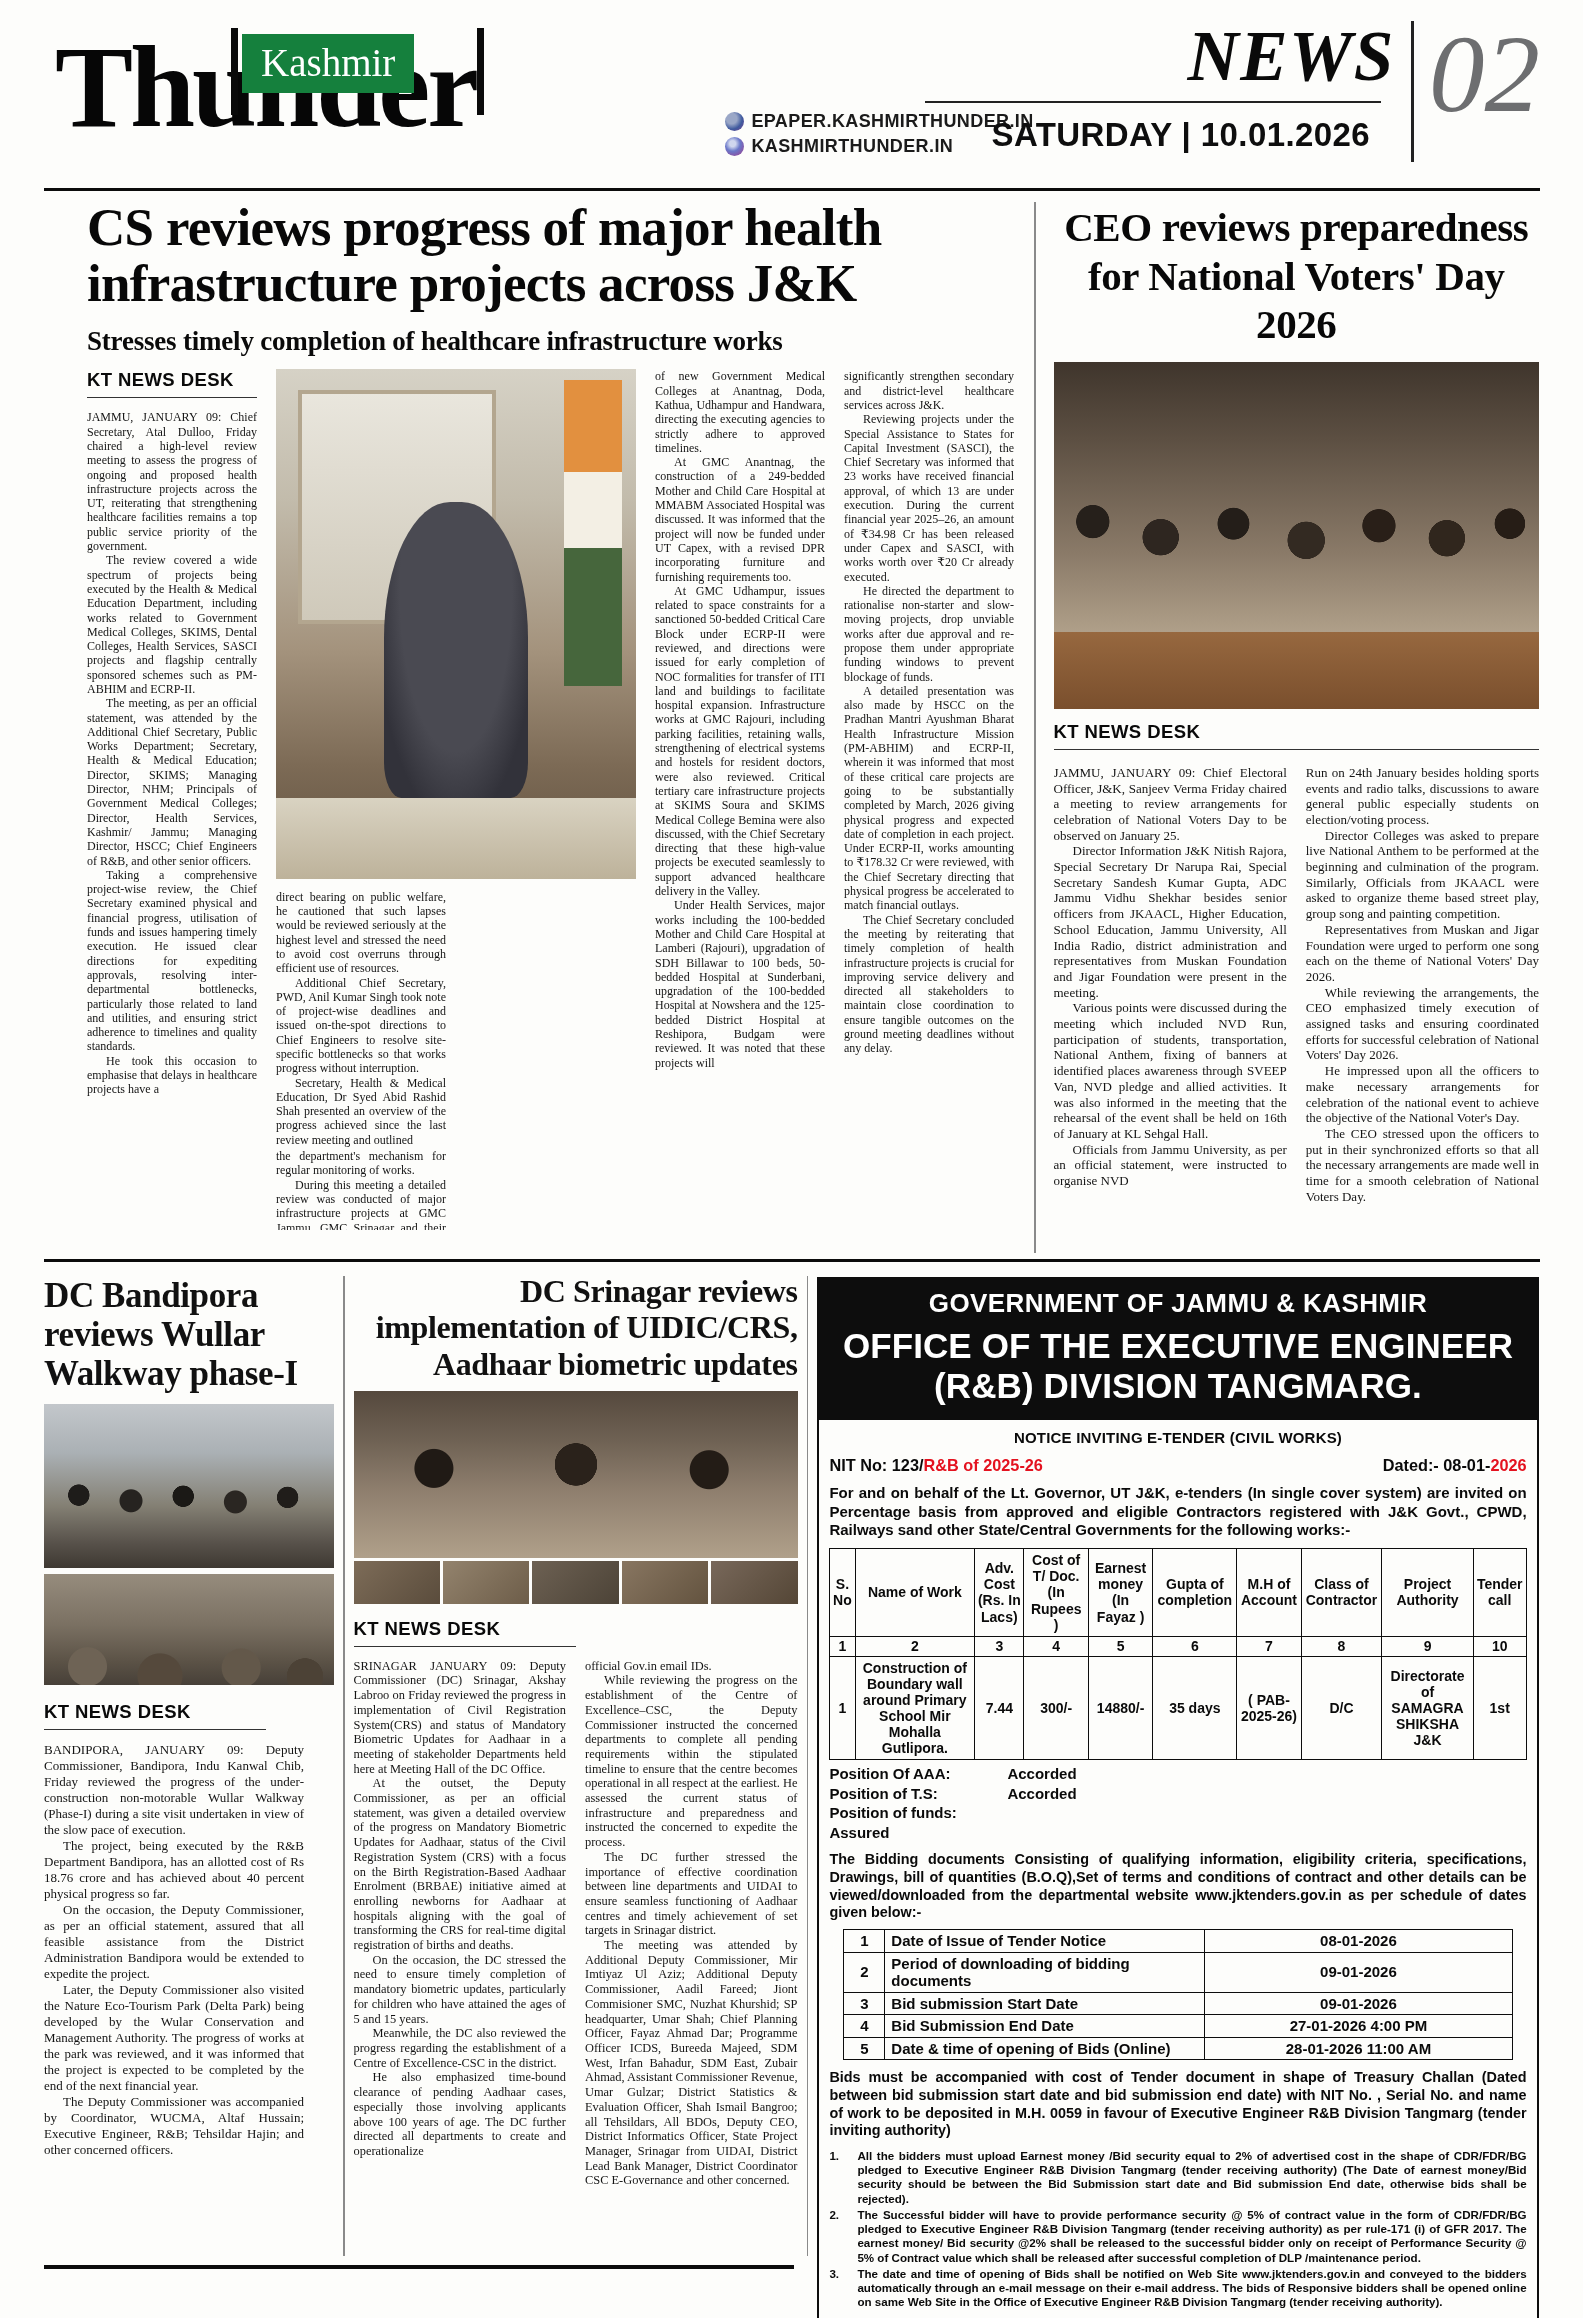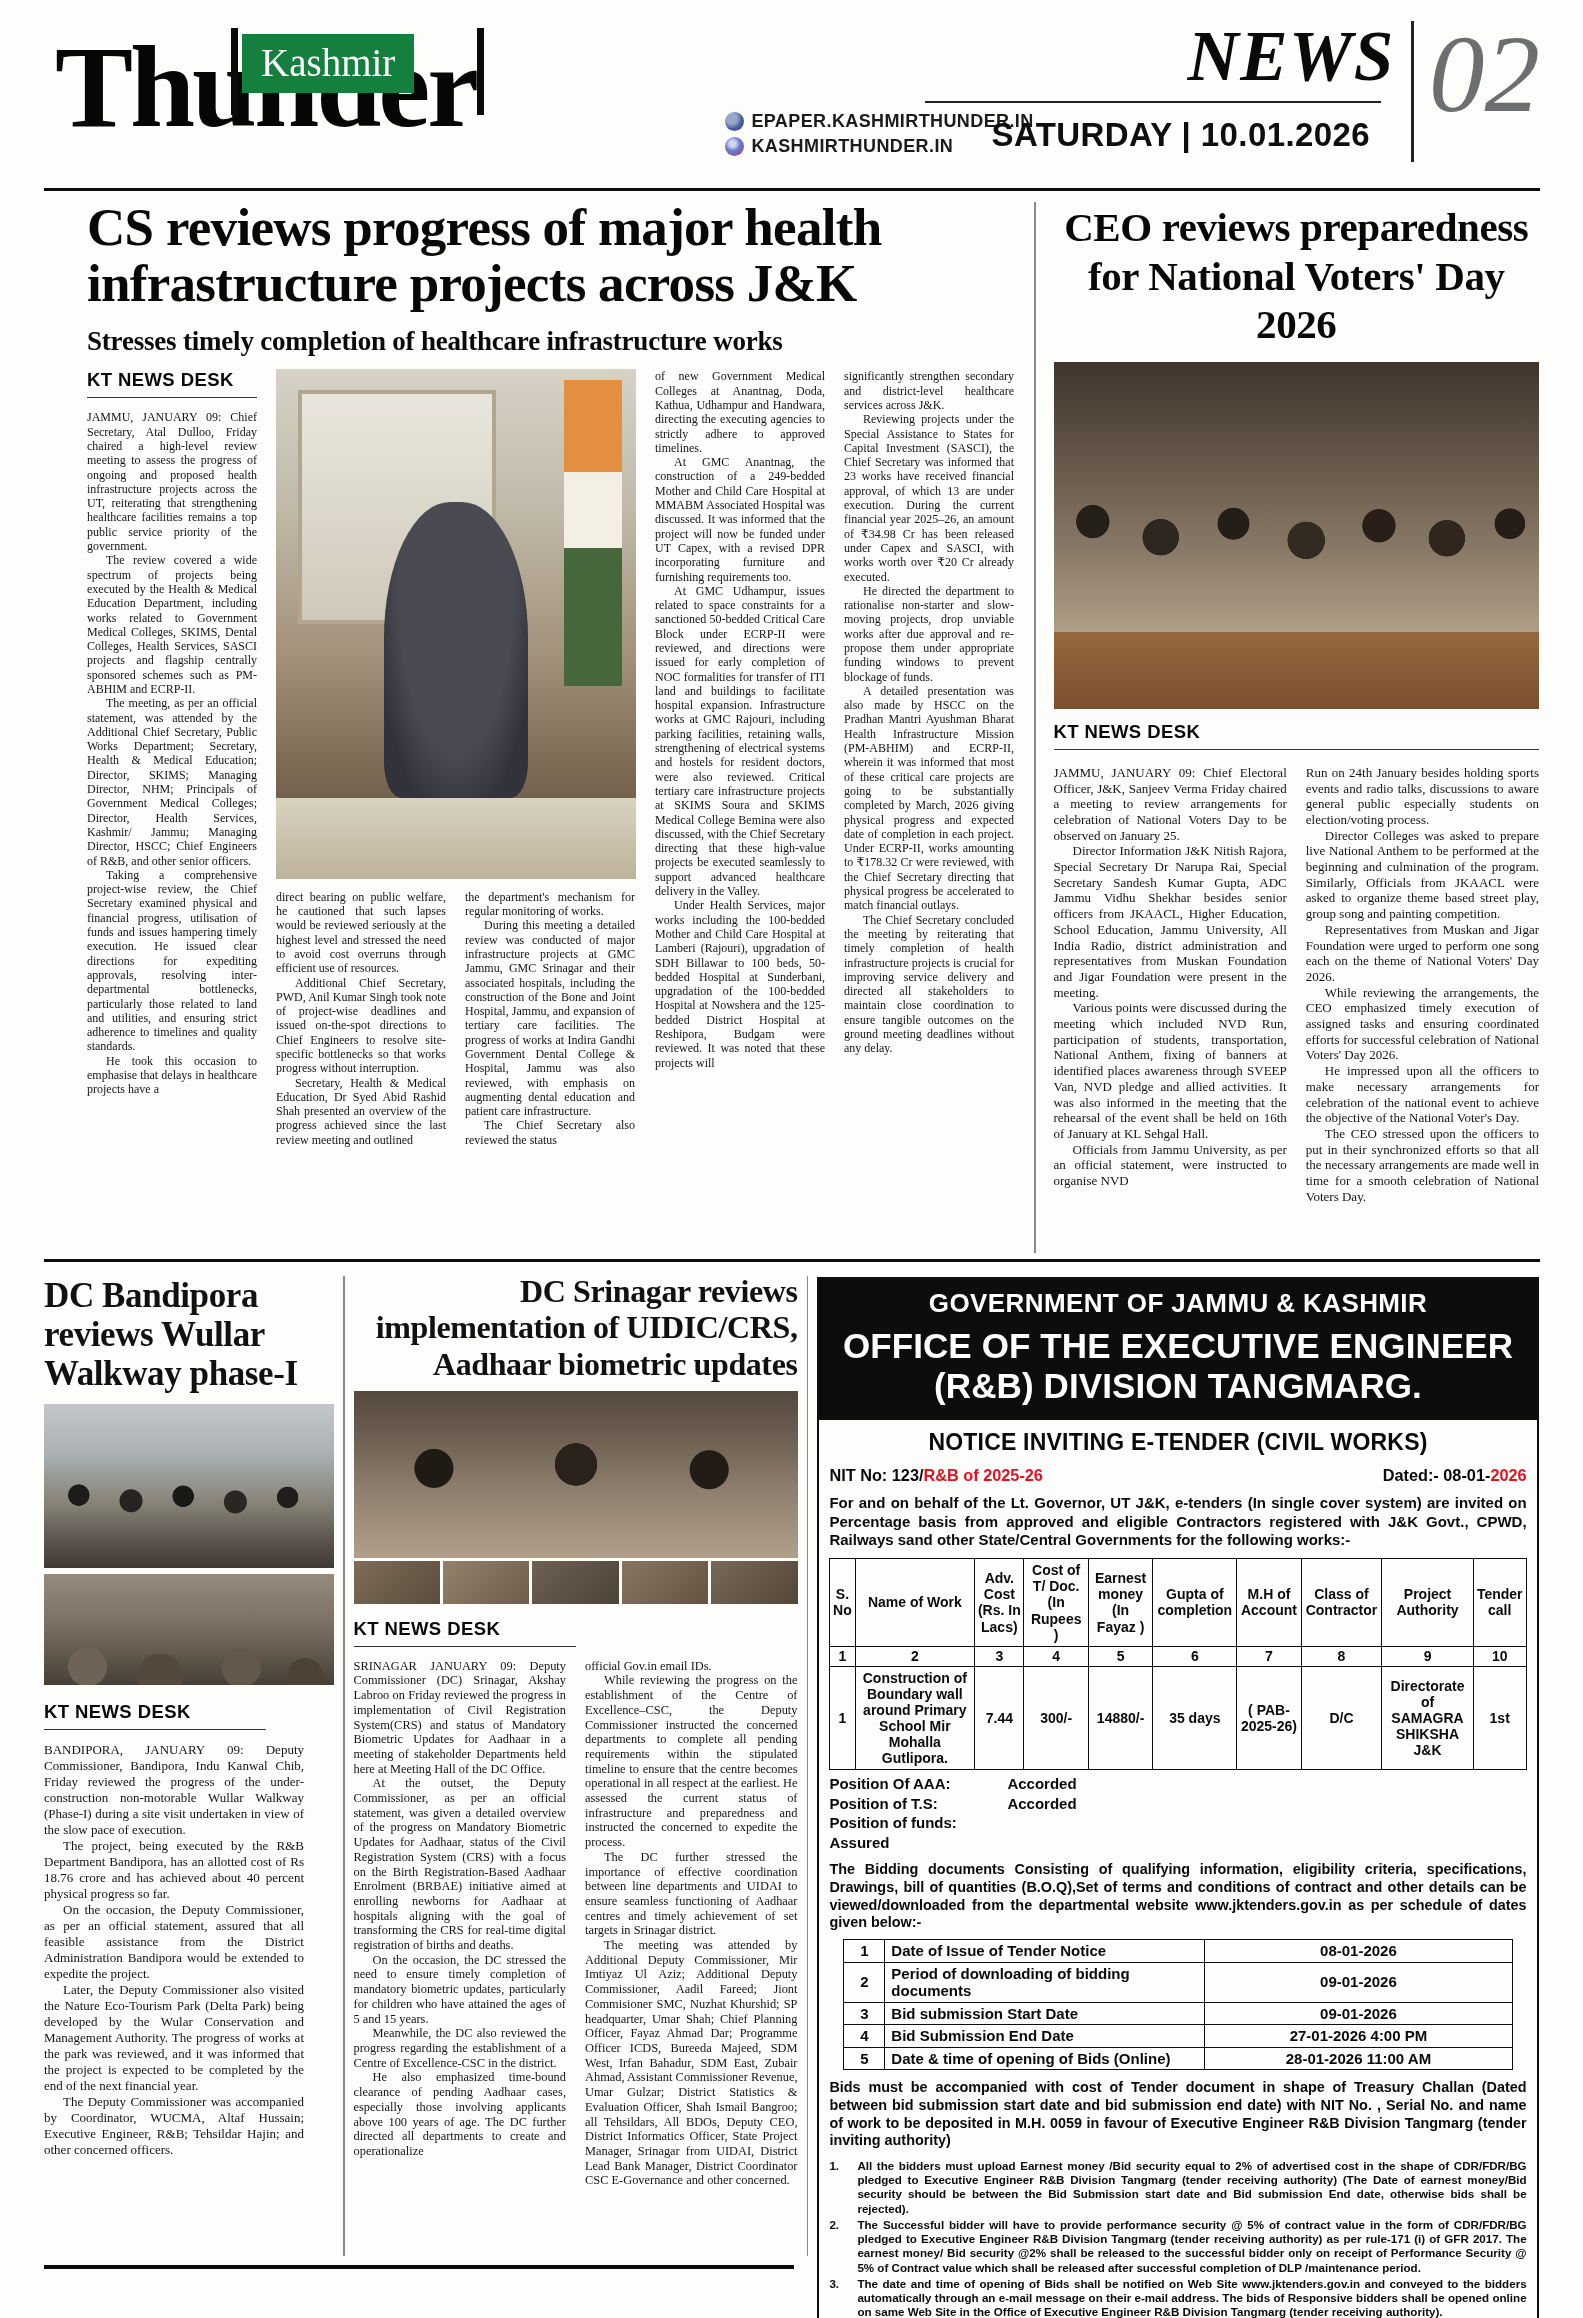--- a/index.html
+++ b/index.html
@@ -52,21 +52,21 @@
   .cs-body { display:flex; gap:19px; margin-top:12px; height:861px; overflow:hidden; }
   .cs-c { width:170px; flex:none; }
   .cs-mid { width:360px; flex:none; }
   .cs-photo { height:510px; margin-bottom:10.4px;
     background:linear-gradient(180deg,#d6d2c6 0%,#c2bbab 26%,#a4937d 55%,#7c6a55 78%,#5e4f3e 100%); }
   .cs-photo .ph-window { position:absolute; left:6%; top:4%; width:55%; height:46%; background:linear-gradient(180deg,#e9e6dd,#cfc9ba); border:4.4px solid #b3a68f; }
   .cs-photo .ph-flag { position:absolute; right:4%; top:2%; width:16%; height:60%;
     background:linear-gradient(180deg,#e2903f 0 30%,#f3efe4 30% 55%,#46663c 55% 100%); filter:blur(0.7px); }
   .cs-photo .ph-person { position:absolute; left:30%; top:26%; width:40%; height:58%; background:radial-gradient(ellipse at 50% 30%, #4a4a52 0 55%, #32323a 80%); border-radius:46% 46% 12% 12%; }
   .cs-photo .ph-desk { position:absolute; left:0; bottom:0; width:100%; height:16%; background:linear-gradient(180deg,#d9d3c2,#bdb29a); }
-  .cs-two { display:flex; gap:19px; }
+  .cs-two { display:flex; gap:2px;flex-direction:column; }
   .cs-two .cs-c { width:170px; }
 
   .ceo-headline { font-size:41px; font-weight:700; text-align:center; line-height:1.18; letter-spacing:-0.4px; color:#080808; padding:4.4px 3px 0 3px; }
   .ceo-photo { height:347px; margin-top:13.3px;
     background:linear-gradient(180deg,#3f352c 0%,#5c4f42 22%,#8a7a68 55%,#b3a38c 80%,#c7b9a2 100%); }
   .ceo-photo .ph-heads { position:absolute; left:0; top:34%; width:100%; height:30%;
     background:
       radial-gradient(circle at 8% 40%, #26201b 0 16.3px, transparent 17px),
       radial-gradient(circle at 22% 55%, #2e2620 0 18px, transparent 18.5px),
       radial-gradient(circle at 37% 42%, #241e19 0 15.6px, transparent 16.3px),
@@ -130,21 +130,21 @@
   .srinagar-body { display:flex; gap:19px; flex:1; overflow:hidden; }
   .sg-c { flex:1; }
   .srinagar-body p { font-size:12.4px; line-height:14.7px; }
 
   
   .tender { flex:1; font-family:"Liberation Sans",sans-serif; color:#0a0a0a; display:flex; flex-direction:column; padding-top:7.4px; }
   .tender-head { background:#0d0d0d; color:#fff; text-align:center; padding:10.4px 7.4px 13.3px 7.4px; }
   .tender-gov { font-size:26px; font-weight:700; letter-spacing:0.4px; }
   .tender-office { font-size:35px; font-weight:700; line-height:1.15; margin-top:7.4px; letter-spacing:0.1px; }
   .tender-body { border:2.2px solid #0d0d0d; border-top:none; padding:9px 10.4px 7.4px 10.4px; flex:1; }
-  .tender-notice { text-align:center; font-size:23px; font-weight:700; letter-spacing:0.2px; }
+  .tender-notice { text-align:center; font-size:15px; font-weight:700; letter-spacing:0.2px; }
   .tender-nit-row { display:flex; justify-content:space-between; font-size:16.3px; font-weight:700; margin-top:10.4px; }
   .red { color:#e4121f; }
   .tender-intro { font-size:15px; font-weight:700; line-height:1.22; margin-top:9px; text-align:justify; }
   table.work-table { width:100%; border-collapse:collapse; margin-top:9px; }
   table.work-table th, table.work-table td { border:1.5px solid #0d0d0d; font-size:14px; font-weight:700; text-align:center; padding:3px 2.2px; line-height:1.15; }
   table.work-table .numrow td { padding:1.5px; }
   table.dates-table { width:96%; border-collapse:collapse; margin:7.4px auto 0 auto; }
   table.dates-table td { border:1.5px solid #0d0d0d; font-size:15px; font-weight:700; padding:2.2px 6px; line-height:1.15; }
   table.dates-table td:first-child { width:41px; text-align:center; }
   table.dates-table td:last-child { width:46%; text-align:center; }

